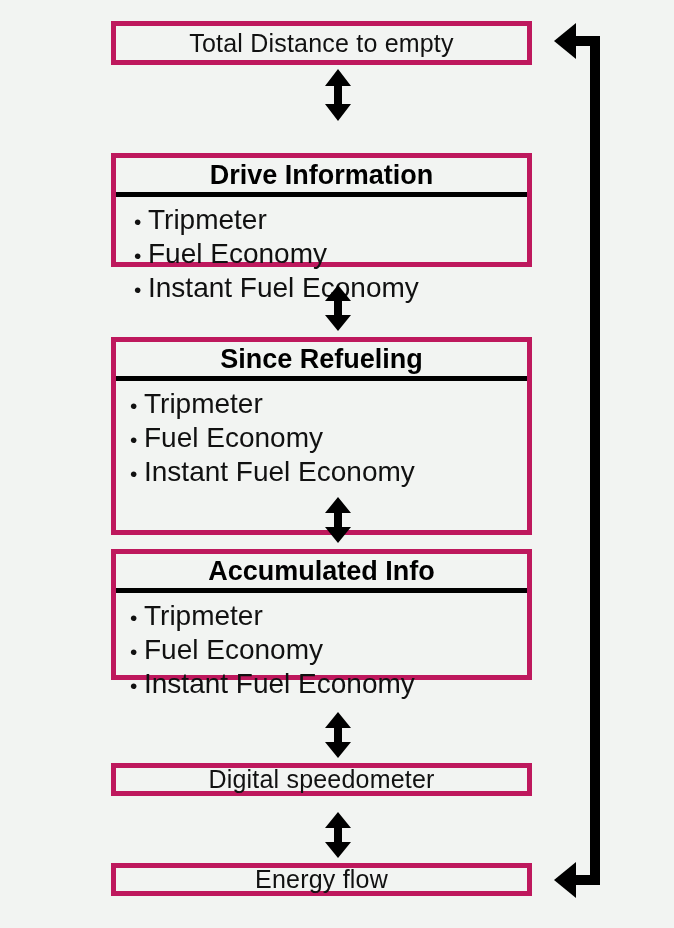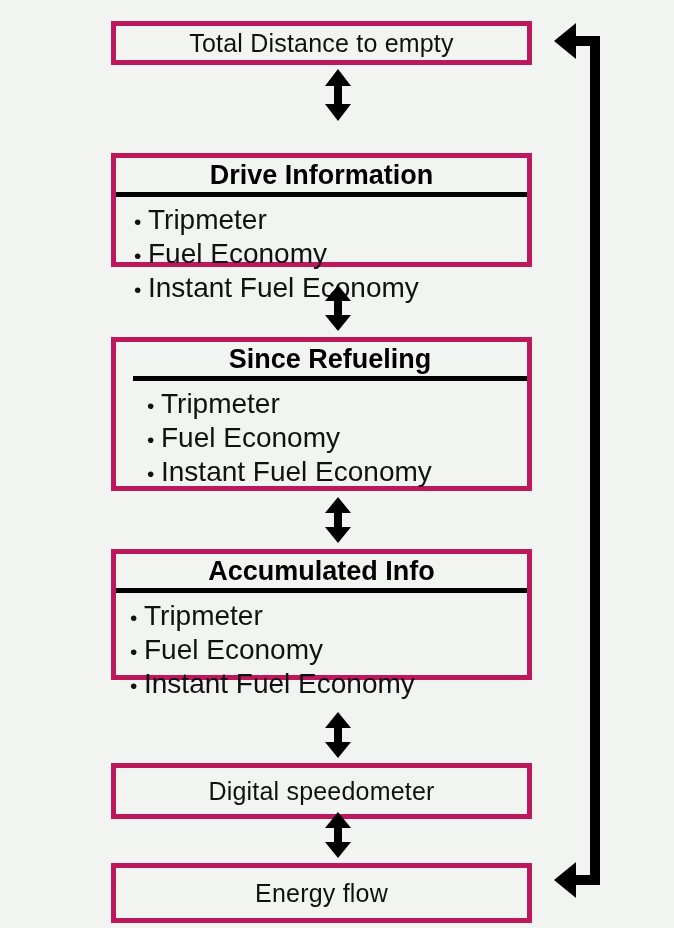--- a/index.html
+++ b/index.html
@@ -129,21 +129,21 @@
       </div>
     </div>
   </div>
 
   <div class="vconn" style="top:285px; height:46px;">
     <svg width="28" height="46" viewBox="0 0 28 46">
       <polygon points="14,0 27,16 18,16 18,30 27,30 14,46 1,30 10,30 10,16 1,16" fill="#000"></polygon>
     </svg>
   </div>
 
-  <div class="node" style="top:337px; height:154px;padding-left:17px;">
+  <div class="node" style="top:337px; height:198px;">
     <div class="node-header">
       <span class="node-title">Since Refueling</span>
     </div>
     <div class="node-body">
       <div class="bullet-row">
         <span class="bullet-dot">•</span>
         <span class="bullet-text">Tripmeter</span>
       </div>
       <div class="bullet-row">
         <span class="bullet-dot">•</span>
@@ -181,31 +181,31 @@
       </div>
     </div>
   </div>
 
   <div class="vconn" style="top:712px; height:46px;">
     <svg width="28" height="46" viewBox="0 0 28 46">
       <polygon points="14,0 27,16 18,16 18,30 27,30 14,46 1,30 10,30 10,16 1,16" fill="#000"></polygon>
     </svg>
   </div>
 
-  <div class="node simple" style="top:763px; height:56px;align-items:center;">
+  <div class="node simple" style="top:763px; height:33px;align-items:center;">
     <span class="node-label">Digital speedometer</span>
   </div>
 
   <div class="vconn" style="top:812px; height:46px;">
     <svg width="28" height="46" viewBox="0 0 28 46">
       <polygon points="14,0 27,16 18,16 18,30 27,30 14,46 1,30 10,30 10,16 1,16" fill="#000"></polygon>
     </svg>
   </div>
 
-  <div class="node simple" style="top:863px; height:60px;">
+  <div class="node simple" style="top:863px; height:33px;">
     <span class="node-label">Energy flow</span>
   </div>
 
   <div class="loop">
     <svg width="126" height="904" viewBox="0 0 126 904">
 
       <rect x="42" y="24" width="10" height="849" fill="#000"></rect>
 
       <rect x="20" y="24" width="26" height="10" fill="#000"></rect>
       <polygon points="6,29 28,11 28,47" fill="#000"></polygon>

